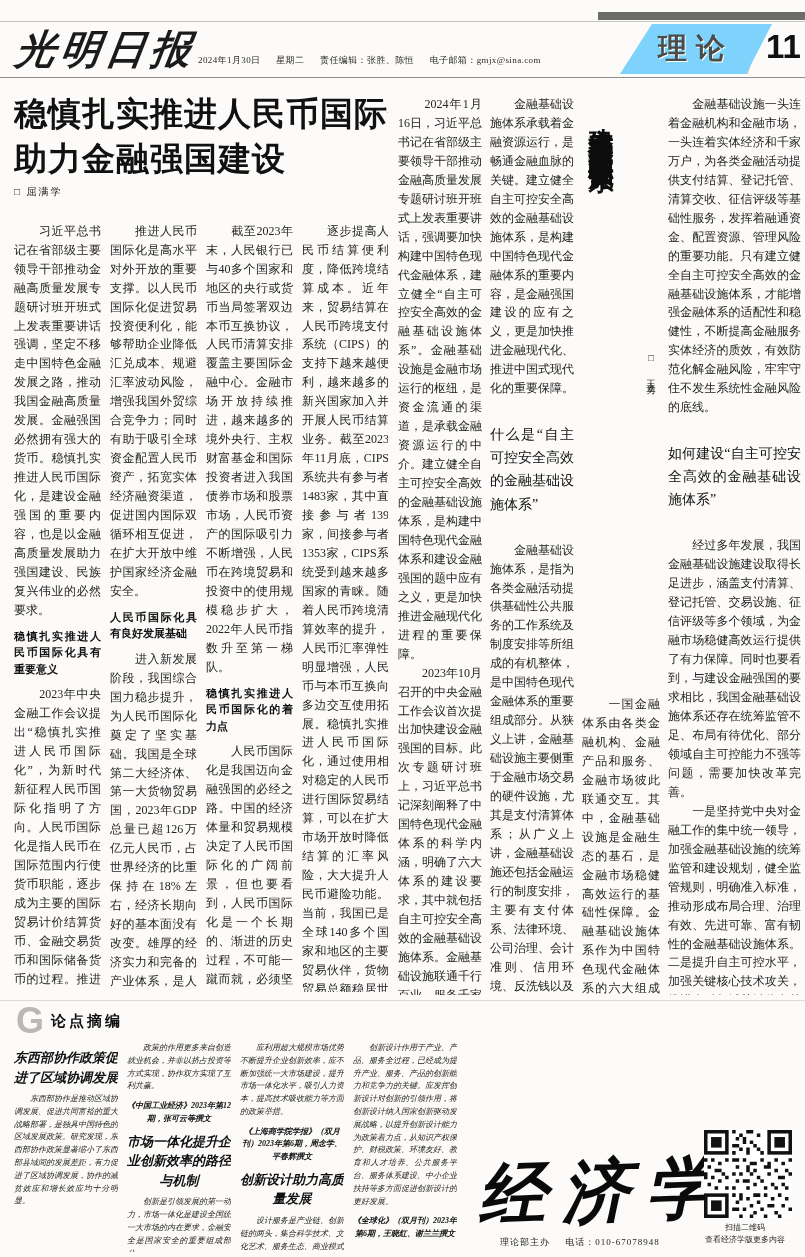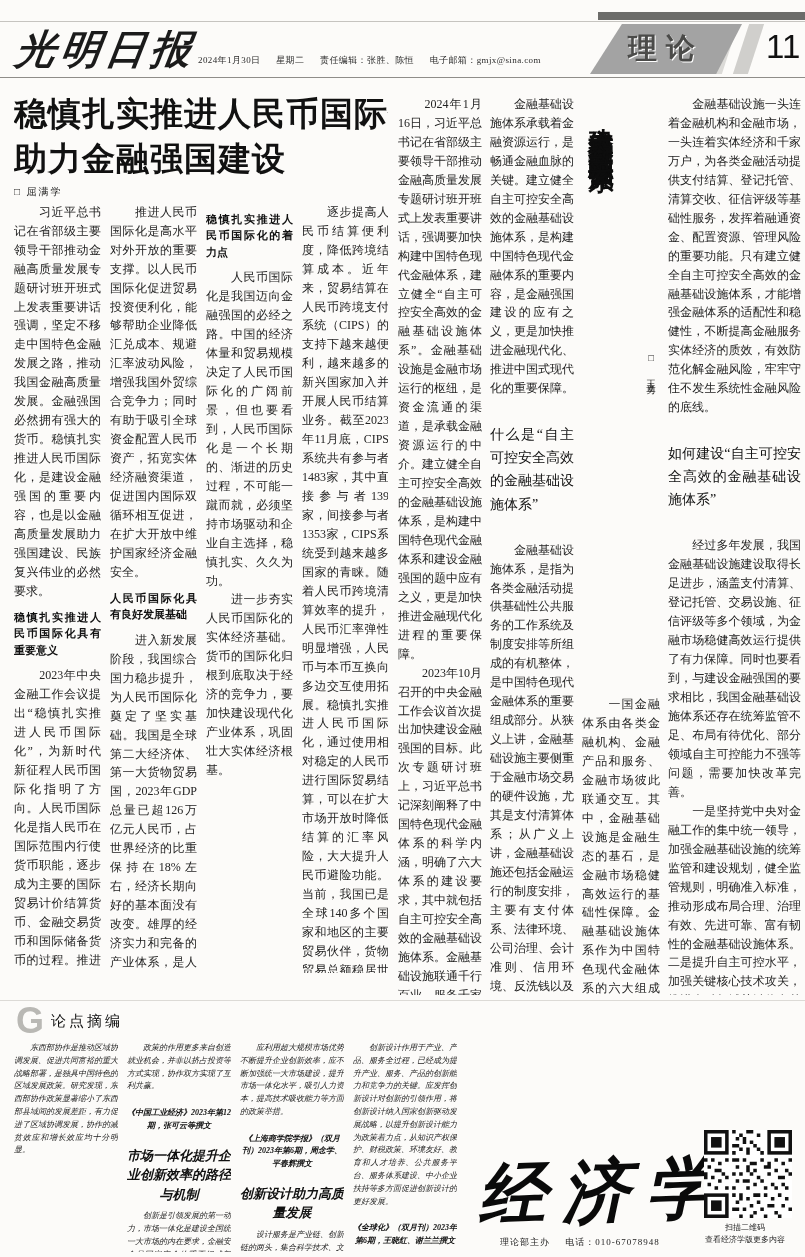--- a/index.html
+++ b/index.html
@@ -5,54 +5,54 @@
 *{margin:0;padding:0;box-sizing:border-box}
 html,body{background:#e9e9e7}
 body{font-family:"Liberation Serif","DejaVu Serif",serif;}
 .page{position:relative;width:805px;height:1257px;margin:0 auto;background:#fcfbf9;color:#1b1b1b;overflow:hidden}
 
 .topline{position:absolute;left:0;top:21px;width:805px;height:1px;background:#c6c4c0}
 .logo{position:absolute;left:16px;top:22px;font-size:40px;font-weight:900;font-style:italic;letter-spacing:5px;transform:skewX(-8deg);white-space:nowrap}
 .dateline{position:absolute;left:198px;top:54px;font-size:9px;color:#2b2b2b;letter-spacing:.4px;white-space:nowrap}
 .dateline span{margin-right:13px}
 .topbar{position:absolute;left:598px;top:12px;width:207px;height:8px;background:#6c6c6a}
-.section-tab{position:absolute;left:590px;top:24px;width:152px;height:50px;background:#a3a3a3;clip-path:polygon(21% 0,100% 0,83% 100%,0 100%);display:flex;align-items:center;justify-content:center}
+.section-tab{position:absolute;left:620px;top:24px;width:152px;height:50px;background:#7dd3fc;clip-path:polygon(21% 0,100% 0,83% 100%,0 100%);display:flex;align-items:center;justify-content:center}
 .section-name{font-size:29px;font-weight:900;color:#4b4b49;letter-spacing:9px;text-shadow:1px 1px 0 #ffffff}
 .tab-stripe{position:absolute;left:741px;top:24px;width:15px;height:50px;background:#d0cfcc;transform:skewX(-18deg)}
 .tab-stripe2{position:absolute;left:724px;top:24px;width:6px;height:50px;background:#dbdad7;transform:skewX(-18deg)}
-.pagenum{position:absolute;left:766px;top:28px;font-size:33px;font-weight:400;font-family:"Liberation Sans",sans-serif;color:#111}
+.pagenum{position:absolute;left:766px;top:28px;font-size:33px;font-weight:700;font-family:"Liberation Sans",sans-serif;color:#111}
 .masthead-rule{position:absolute;left:0;top:77px;width:805px;height:1px;background:#8f8d89}
 
 .main-article{position:absolute;left:14px;top:92px;width:374px;height:903px;overflow:hidden}
 .headline{font-size:33px;font-weight:900;line-height:1.36;letter-spacing:1px;color:#111;white-space:nowrap}
 .m-author{margin-top:3px;font-size:10px;letter-spacing:2px;color:#222}
-.m-cols{display:flex;gap:9px;margin-top:4px;height:770px;overflow:hidden}
+.m-cols{display:flex;gap:9px;margin-top:23px;height:770px;overflow:hidden}
 .m-col{width:87px;flex:0 0 87px;overflow:hidden}
 .body{font-size:12px;line-height:1.58;text-align:justify;white-space:pre-line;color:#232323}
 .subhead{font-size:11px;font-weight:900;line-height:1.5;margin:8px 0;text-align:justify;color:#111}
 
 .col-a{position:absolute;left:398px;top:95px;width:84px;height:900px;overflow:hidden}
 .col-b{position:absolute;left:490px;top:95px;width:84px;height:900px;overflow:hidden}
 .col-c{position:absolute;left:668px;top:95px;width:133px;height:900px;overflow:hidden}
 .qhead{font-size:14px;font-weight:400;line-height:1.65;margin:25px 0;text-align:justify;color:#111}
 .author-note{margin-top:26px;font-style:italic}
 .strip{position:absolute;left:582px;top:95px;width:78px;height:900px}
 .vhead{position:absolute;left:2px;top:12px;writing-mode:vertical-rl;font-size:25px;font-weight:900;letter-spacing:2px;height:575px;line-height:1.3;color:#0d0d0d}
 .vauthor{position:absolute;right:3px;top:258px;writing-mode:vertical-rl;font-size:9.5px;letter-spacing:3px;color:#222}
 .strip-text{position:absolute;left:0;top:600px;width:78px;height:300px;overflow:hidden}
 
 .digest-rule{position:absolute;left:0;top:1000px;width:805px;height:1px;background:#dcdad6}
 .digest-header{position:absolute;left:16px;top:1005px;display:flex;align-items:center;gap:7px}
 .g-mark{font-size:36px;font-weight:900;color:#b9b8b4;font-family:"Liberation Sans",sans-serif;line-height:.9}
-.digest-title{font-size:15px;font-weight:400;letter-spacing:3px;color:#111}
+.digest-title{font-size:15px;font-weight:700;letter-spacing:3px;color:#111}
 .digest-cols{position:absolute;left:14px;top:1042px;display:flex;gap:9px;height:210px;overflow:hidden}
 .d-col{width:104px;flex:0 0 104px;overflow:hidden}
 .d-body{font-size:8px;line-height:1.6;font-style:italic;text-align:justify;white-space:pre-line;color:#222}
 .d-head{font-size:13px;font-weight:900;font-style:italic;text-align:center;line-height:1.5;margin:6px 0;color:#111}
-.d-cite{font-size:8px;font-weight:700;font-style:italic;text-align:center;margin:14px 0;line-height:1.55;color:#111}
+.d-cite{font-size:8px;font-weight:700;font-style:italic;text-align:center;margin:7px 0;line-height:1.55;color:#111}
 
 .calligraphy{position:absolute;left:478px;top:1146px;font-size:68px;font-weight:900;font-style:italic;letter-spacing:16px;transform:rotate(-2deg);white-space:nowrap;color:#0a0a0a}
 .organizer{position:absolute;left:500px;top:1236px;font-size:9px;letter-spacing:1px;color:#222;white-space:nowrap}
 .organizer span{margin-right:12px}
 .qr{position:absolute;left:704px;top:1130px;width:88px;height:88px}
 .qr-caption{position:absolute;left:680px;top:1222px;width:130px;text-align:center;font-size:8px;line-height:1.55;color:#222}
 </style>
 </head>
 <body>
 
@@ -86,20 +86,21 @@
         <p class="body">　　2023年中央金融工作会议提出“稳慎扎实推进人民币国际化”，为新时代新征程人民币国际化指明了方向。人民币国际化是指人民币在国际范围内行使货币职能，逐步成为主要的国际贸易计价结算货币、金融交易货币和国际储备货币的过程。推进人民币国际化，有利于更好满足各类经营主体跨境贸易投资需要，降低汇率风险和货币错配风险，提升我国金融体系的国际竞争力。
 　　推进人民币国际化是建设金融强国的内在要求。纵观世界金融发展史，强大的货币是金融强国的重要标志。一国货币的国际地位，从根本上取决于该国的经济实力、科技实力和综合国力。当前，世界百年未有之大变局加速演进，国际货币体系多元化进程加快，为人民币国际化提供了重要的历史机遇，我们要把握机遇、乘势而上，在有效防控风险的前提下稳步提升人民币国际化水平。</p>
       </div>
       <div class="m-col">
         <p class="body">　　推进人民币国际化是高水平对外开放的重要支撑。以人民币国际化促进贸易投资便利化，能够帮助企业降低汇兑成本、规避汇率波动风险，增强我国外贸综合竞争力；同时有助于吸引全球资金配置人民币资产，拓宽实体经济融资渠道，促进国内国际双循环相互促进，在扩大开放中维护国家经济金融安全。</p>
         <h3 class="subhead">人民币国际化具有良好发展基础</h3>
         <p class="body">　　进入新发展阶段，我国综合国力稳步提升，为人民币国际化奠定了坚实基础。我国是全球第二大经济体、第一大货物贸易国，2023年GDP总量已超126万亿元人民币，占世界经济的比重保持在18%左右，经济长期向好的基本面没有改变。雄厚的经济实力和完备的产业体系，是人民币国际化最坚实的支撑。
 　　人民币国际地位稳步提升。2022年5月，国际货币基金组织将人民币在特别提款权（SDR）货币篮子中的权重由10.92%上调至12.28%，反映出国际社会对人民币资产的认可。人民币已成为全球第五大支付货币、第三大贸易融资货币和第五大储备货币。</p>
       </div>
       <div class="m-col">
+        <p class="body">　　截至2023年末，人民银行已与40多个国家和地区的央行或货币当局签署双边本币互换协议，人民币清算安排覆盖主要国际金融中心。金融市场开放持续推进，越来越多的境外央行、主权财富基金和国际投资者进入我国债券市场和股票市场，人民币资产的国际吸引力不断增强，人民币在跨境贸易和投资中的使用规模稳步扩大，2022年人民币指数升至第一梯队。</p>
         <h3 class="subhead">稳慎扎实推进人民币国际化的着力点</h3>
         <p class="body">　　人民币国际化是我国迈向金融强国的必经之路。中国的经济体量和贸易规模决定了人民币国际化的广阔前景，但也要看到，人民币国际化是一个长期的、渐进的历史过程，不可能一蹴而就，必须坚持市场驱动和企业自主选择，稳慎扎实、久久为功。
 　　进一步夯实人民币国际化的实体经济基础。货币的国际化归根到底取决于经济的竞争力，要加快建设现代化产业体系，巩固壮大实体经济根基。</p>
       </div>
       <div class="m-col">
         <p class="body">　　逐步提高人民币结算便利度，降低跨境结算成本。近年来，贸易结算在人民币跨境支付系统（CIPS）的支持下越来越便利，越来越多的新兴国家加入并开展人民币结算业务。截至2023年11月底，CIPS系统共有参与者1483家，其中直接参与者139家，间接参与者1353家，CIPS系统受到越来越多国家的青睐。随着人民币跨境清算效率的提升，人民币汇率弹性明显增强，人民币与本币互换向多边交互使用拓展。稳慎扎实推进人民币国际化，通过使用相对稳定的人民币进行国际贸易结算，可以在扩大市场开放时降低结算的汇率风险，大大提升人民币避险功能。当前，我国已是全球140多个国家和地区的主要贸易伙伴，货物贸易总额稳居世界第一。人民币国际化将进一步畅通国内外资金循环的渠道，吸引更多外商来华投资，这将有效推动国内产业链供应链优化，提升我国产业链供应链现代化水平，有力促进实体经济发展。
 　　进一步加强离岸人民币市场建设。在人民币尚不能自由兑换、资本项目未完全开放的背景下，离岸人民币市场能够促进人民币国际循环和人民币跨境流通。自2009年我国开展人民币跨境贸易结算试点以来，人民币离岸市场发展迅速。目前，中国香港已成为规模最大的离岸人民币市场，新加坡、伦敦等地发展为规模较大的离岸人民币市场，离岸人民币交易中心建设为人民币在国际贸易和投资中的使用提供更多便利和机会。稳慎扎实推进人民币国际化的关键在于深化外汇领域改革，稳步扩大金融市场制度型开放。</p>
       </div>
     </div>
   </div>
@@ -138,20 +139,21 @@
 　　建立健全自主可控安全高效的金融基础设施体系是一项系统工程，需要加强顶层设计、统筹规划，完善治理框架，压实各方责任，以高水平金融基础设施建设助力金融高质量发展，为金融强国建设提供坚实支撑。</p>
   </div>
 
   <div class="digest-rule"></div>
   <div class="digest-header">
     <span class="g-mark">G</span>
     <span class="digest-title">论点摘编</span>
   </div>
   <div class="digest-cols">
     <div class="d-col">
+      <h4 class="d-head">东西部协作政策促进了区域协调发展</h4>
       <p class="d-body">　　东西部协作是推动区域协调发展、促进共同富裕的重大战略部署，是独具中国特色的区域发展政策。研究发现，东西部协作政策显著缩小了东西部县域间的发展差距，有力促进了区域协调发展，协作的减贫效应和增长效应均十分明显。</p>
     </div>
     <div class="d-col">
       <p class="d-body">　　政策的作用更多来自创造就业机会，并非以挤占投资等方式实现，协作双方实现了互利共赢。</p>
       <p class="d-cite">《中国工业经济》2023年第12期，张可云等撰文</p>
       <h4 class="d-head">市场一体化提升企业创新效率的路径与机制</h4>
       <p class="d-body">　　创新是引领发展的第一动力，市场一体化是建设全国统一大市场的内在要求，金融安全是国家安全的重要组成部分。</p>
     </div>
     <div class="d-col">
       <p class="d-body">　　应利用超大规模市场优势不断提升企业创新效率，应不断加强统一大市场建设，提升市场一体化水平，吸引人力资本，提高技术吸收能力等方面的政策举措。</p>

